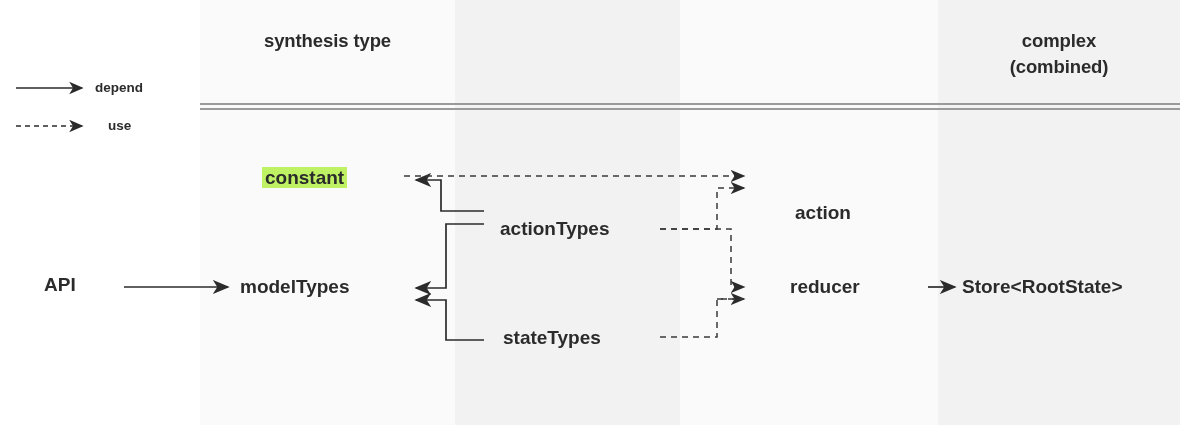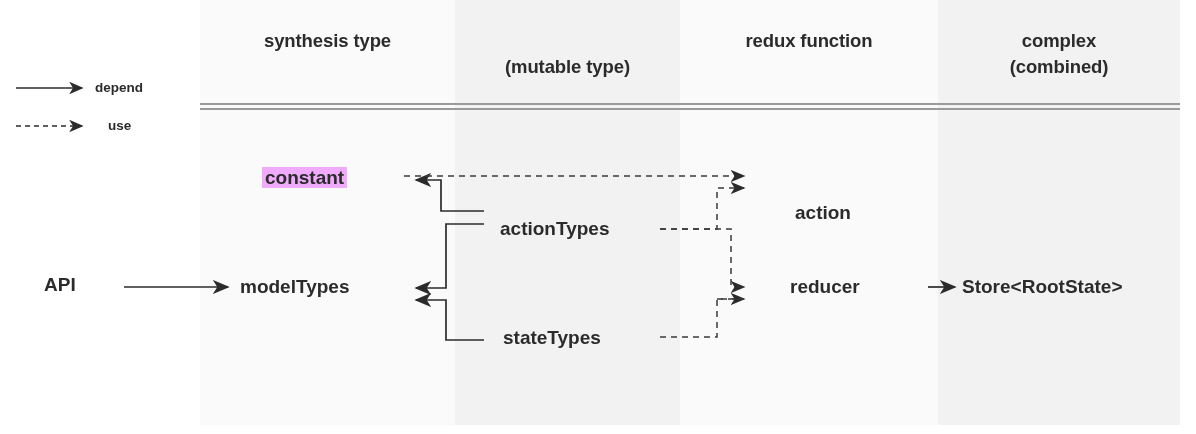--- a/index.html
+++ b/index.html
@@ -83,21 +83,21 @@
 
   
   .node {
     position: absolute;
     font-size: 19px;
     font-weight: bold;
     color: #2b2b2b;
     white-space: nowrap;
     line-height: 1;
   }
-  .node.boxed { background: #f0abfc; padding: 1px 3px; }
+  .node.boxed { background: #bef264; padding: 1px 3px; }
 
   #node-api         { left: 44px;  top: 275px; }
   #node-constant    { left: 262px; top: 167px; }
   #node-modeltypes  { left: 240px; top: 277px; }
   #node-actiontypes { left: 500px; top: 219px; }
   #node-statetypes  { left: 503px; top: 328px; }
   #node-action      { left: 795px; top: 167px; margin-top: 36px; }
   #node-reducer     { left: 790px; top: 277px; }
   #node-store       { left: 962px; top: 277px; }
 
@@ -119,24 +119,20 @@
   <div class="band" id="band-immutable"></div>
   <div class="band" id="band-synthesis"></div>
   <div class="band" id="band-redux"></div>
   <div class="band" id="band-complex"></div>
 
   <div class="col-header" id="hdr-immutable">
     <span>synthesis type</span>
   </div>
   <div class="col-header" id="hdr-synthesis">
     <br>
-    <span>(mutable type)</span>
-  </div>
-  <div class="col-header" id="hdr-redux">
-    <span>redux function</span>
   </div>
   <div class="col-header" id="hdr-complex">
     <span>complex</span><br>
     <span>(combined)</span>
   </div>
 
   <div id="header-rule">
     <div class="r1"></div>
     <div class="r2"></div>
   </div>

